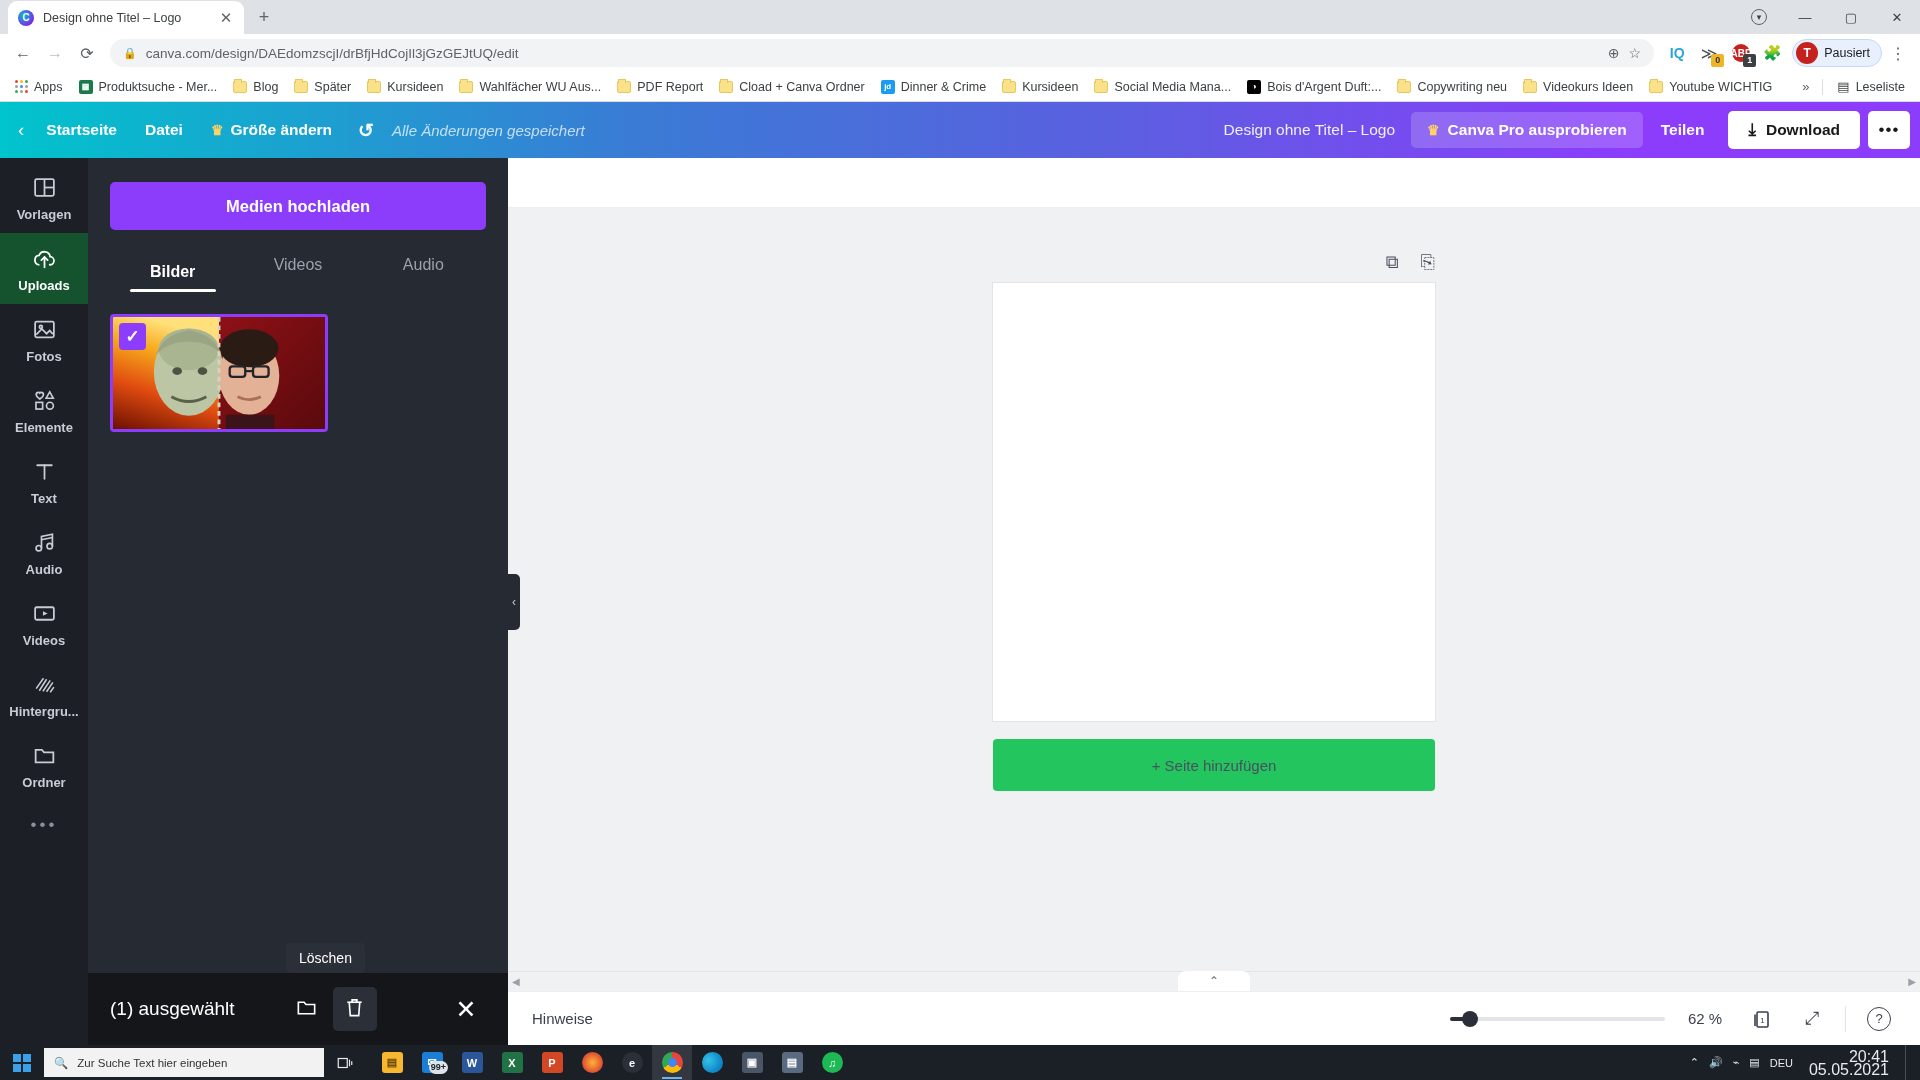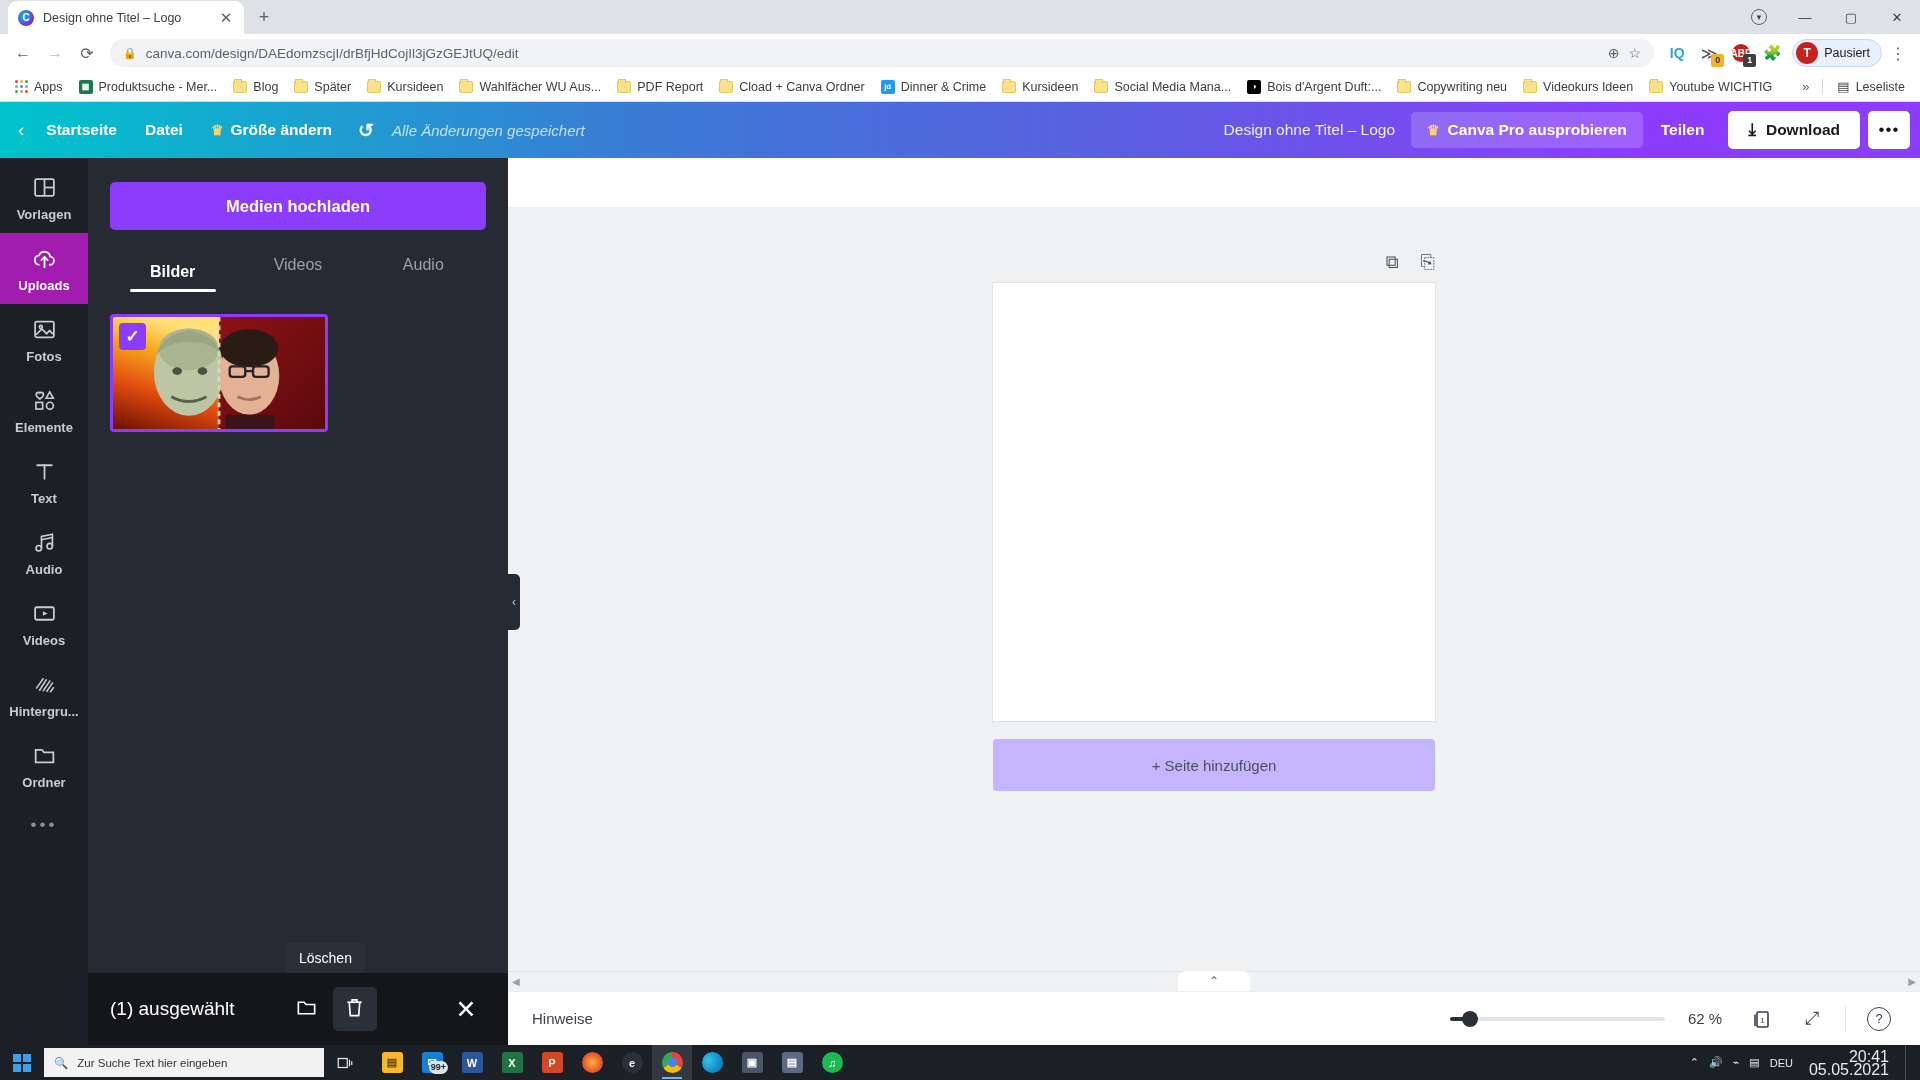--- a/index.html
+++ b/index.html
@@ -180,21 +180,21 @@
   .rail {
     width: 88px; flex: 0 0 88px; background: #1c1f26;
     display: flex; flex-direction: column; align-items: center;
     padding-top: 4px; color: #c8ccd4;
   }
   .rail-item {
     width: 88px; padding: 13px 0 11px; cursor: pointer;
     display: flex; flex-direction: column; align-items: center; gap: 7px;
     font-size: 13px; font-weight: 600;
   }
-  .rail-item.active { background: #a21caf; }
+  .rail-item.active { background: #14532d; }
   .rail-item svg { display: block; }
   .rail-dots { margin-top: 14px; color: #8b8f99; font-size: 17px; letter-spacing: 3px; cursor:pointer;}
 
   
   .panel {
     width: 420px; flex: 0 0 420px; background: #252a33;
     display: flex; flex-direction: column; position: relative;
   }
   .upload-btn {
     margin: 24px 22px 18px; height: 48px; border-radius: 5px;
@@ -264,21 +264,21 @@
     width: 442px; display: flex; justify-content: flex-end; gap: 22px;
     color: #4b5060; margin-bottom: 10px;
   }
   .page-tools div { cursor: pointer; }
   .page {
     width: 442px; height: 438px; background: #fff;
     box-shadow: 0 0 0 1px rgba(0,0,0,.05);
   }
   .add-page {
     width: 442px; height: 52px; margin-top: 18px;
-    background: #c4b5fd; color: #4b5060; border-radius: 4px;
+    background: #22c55e; color: #4b5060; border-radius: 4px;
     display: flex; align-items: center; justify-content: center;
     font-size: 15px; cursor: pointer; text-align: center;
   }
   .hscroll {
     position: absolute; left: 0; right: 0; bottom: 0; height: 20px;
     background: #f0f1f3; border-top: 1px solid #e2e4e8;
     display: flex; align-items: center; justify-content: space-between;
     padding: 0 4px; color: #9aa0ab; font-size: 10px;
   }
   .hscroll-tab {

